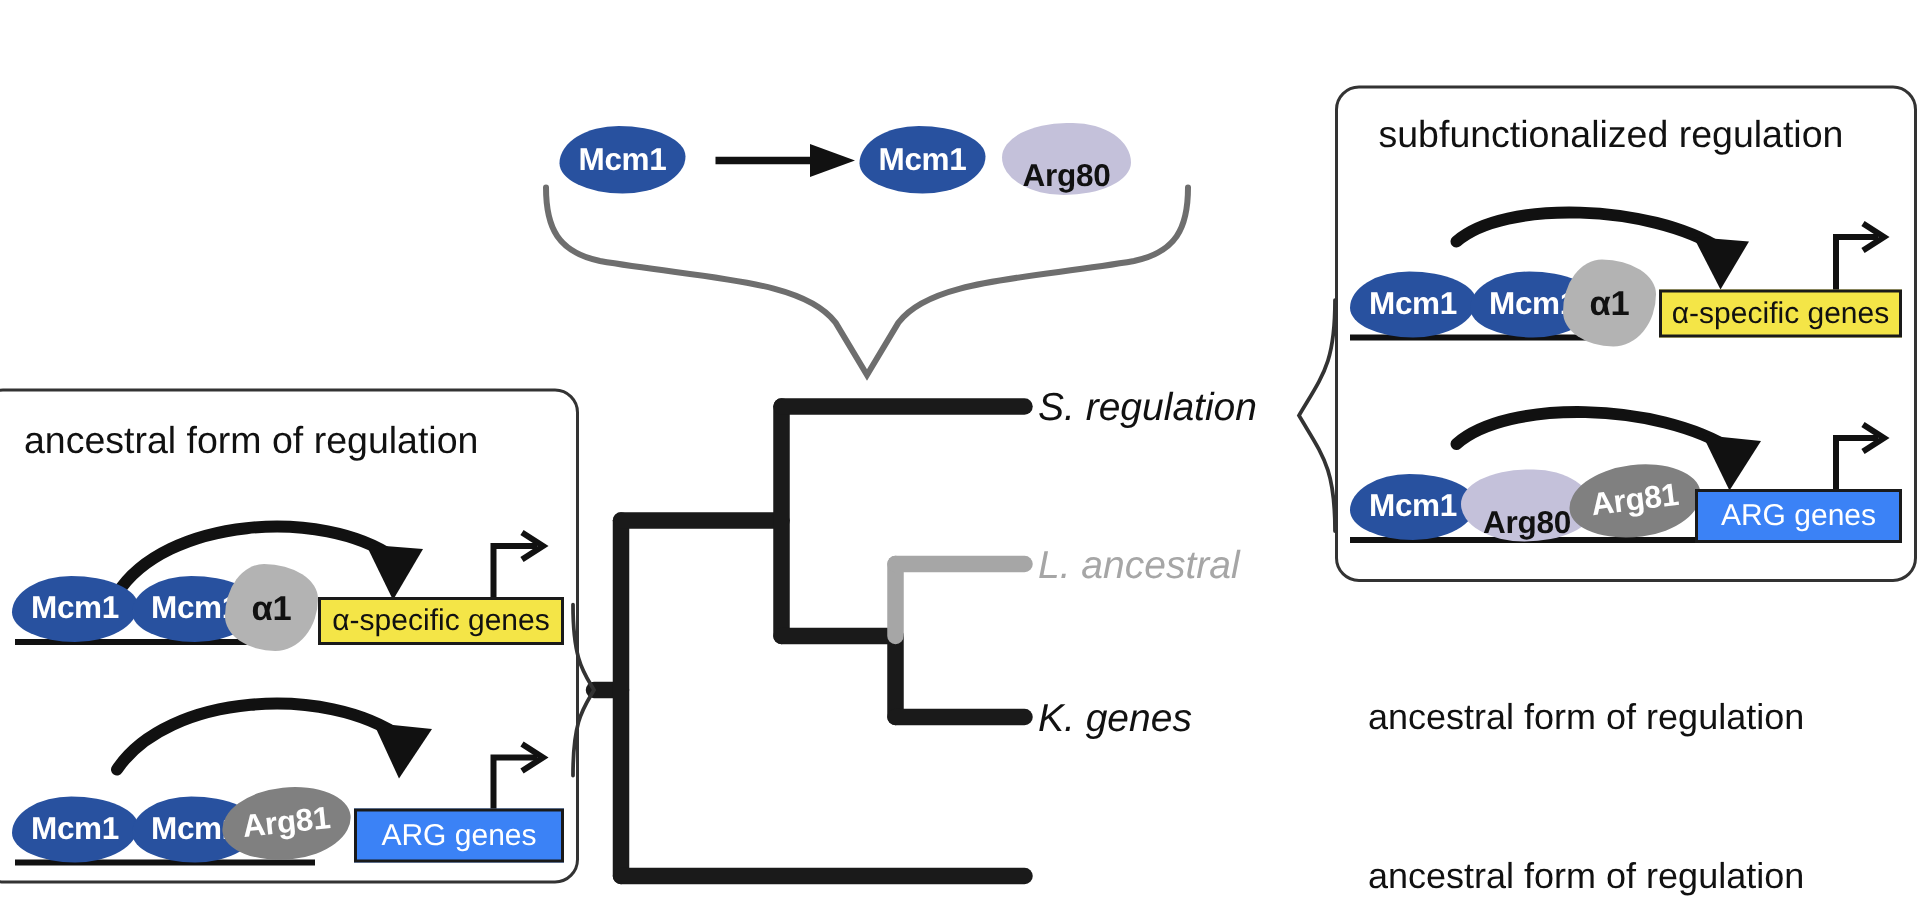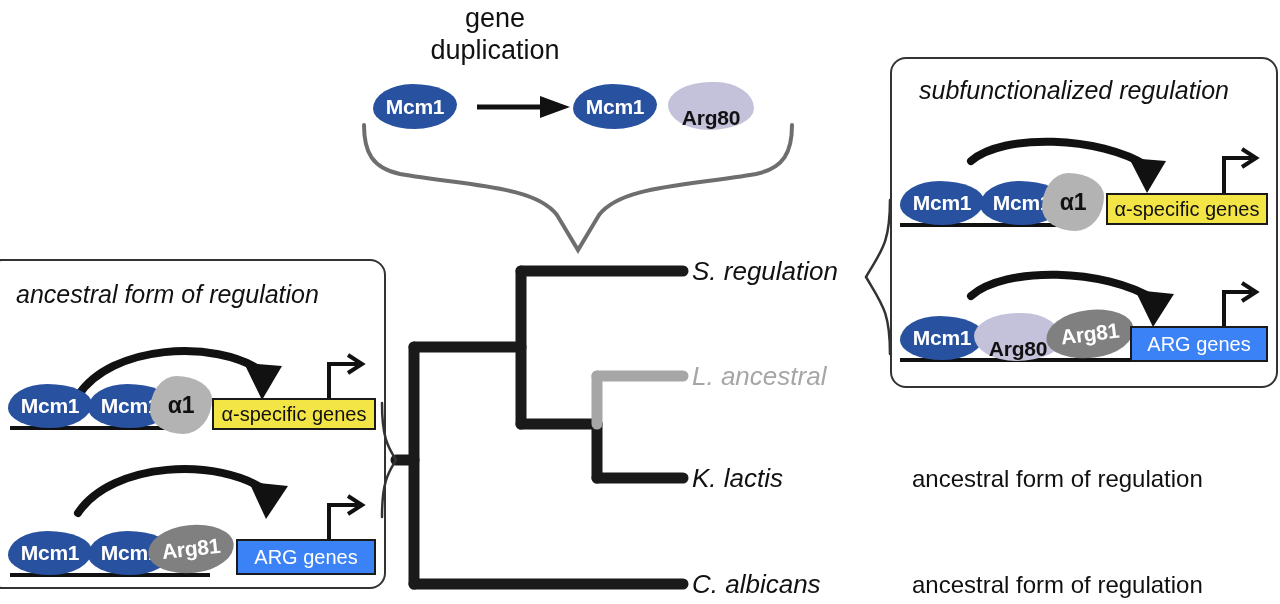--- a/index.html
+++ b/index.html
@@ -48,21 +48,21 @@
   
   .panel{
     position:absolute;
     border:2.5px solid #333333;
     border-radius:16px;
     background:#ffffff;
     box-sizing:border-box;
   }
   .panel-title{
     position:absolute;
-    font-size:25px;color:#111;white-space:nowrap;font-style:italic;
+    font-size:25px;color:#111;white-space:nowrap;
   }
 
   
   .gene-box{
     position:absolute;
     border:2.5px solid #1a1a1a;
     box-sizing:border-box;
     display:flex;align-items:center;justify-content:center;
     font-size:20px;white-space:nowrap;
   }
@@ -81,22 +81,20 @@
   .note-label{
     position:absolute;font-size:24px;white-space:nowrap;color:#111111;
   }
   svg{position:absolute;left:0;top:0;overflow:visible;}
 </style>
 </head>
 <body>
 
 <div class="stage">
 
-  <div class="dup-title">gene
-duplication</div>
 
   <div class="blob blob-mcm1" style="left:373px;top:84px;width:84px;height:45px;font-size:21px;">
     <span>Mcm1</span>
   </div>
 
   <svg width="1280" height="604">
     <g>
       <line x1="477" y1="107" x2="545" y2="107" stroke="#111" stroke-width="5"></line>
       <polygon points="540,96 570,107 540,118" fill="#111"></polygon>
     </g>
@@ -140,24 +138,21 @@
     </g>
   </svg>
 
   <div class="sp-label" style="left:692px;top:256px;">
     <span>S. regulation</span>
   </div>
   <div class="sp-label sp-dim" style="left:692px;top:361px;">
     <span>L. ancestral</span>
   </div>
   <div class="sp-label" style="left:692px;top:463px;">
-    <span>K. lactis</span>
-  </div>
-  <div class="sp-label" style="left:692px;top:569px;">
-    <span>C. albicans</span>
+    <span>K. genes</span>
   </div>
 
   <div class="note-label" style="left:912px;top:465px;">
     <span>ancestral form of regulation</span>
   </div>
   <div class="note-label" style="left:912px;top:571px;">
     <span>ancestral form of regulation</span>
   </div>
 
   <div class="panel" style="left:-14px;top:259px;width:400px;height:330px;"></div>

